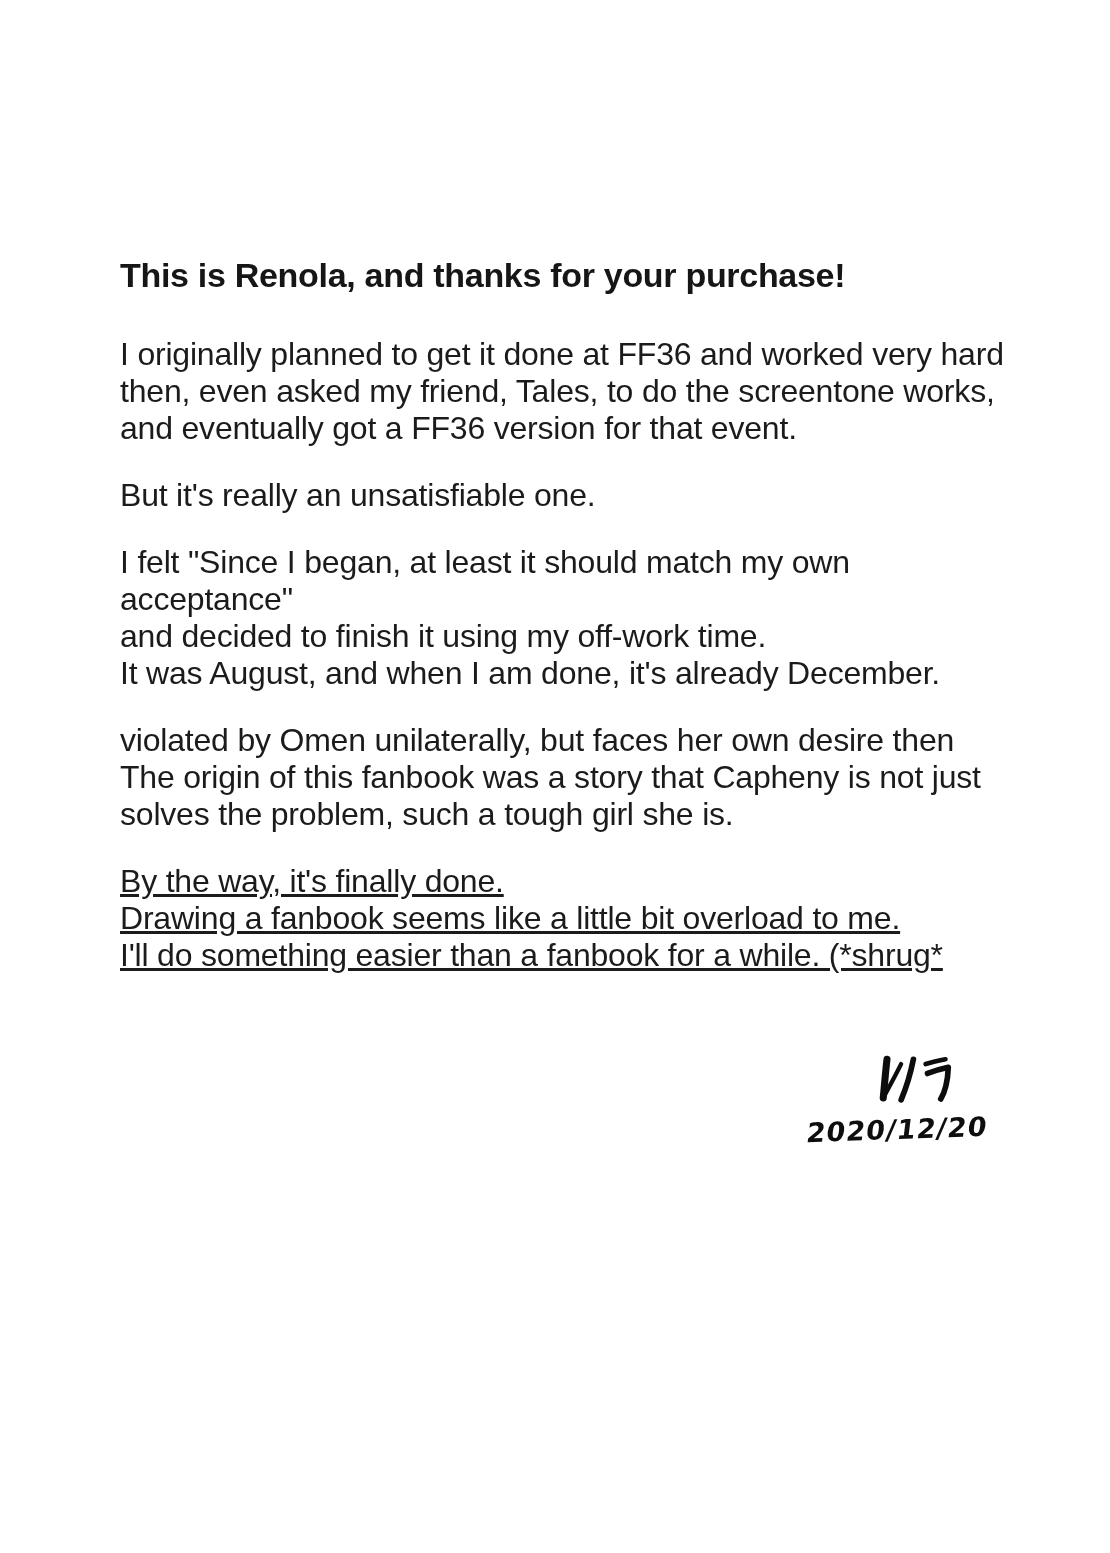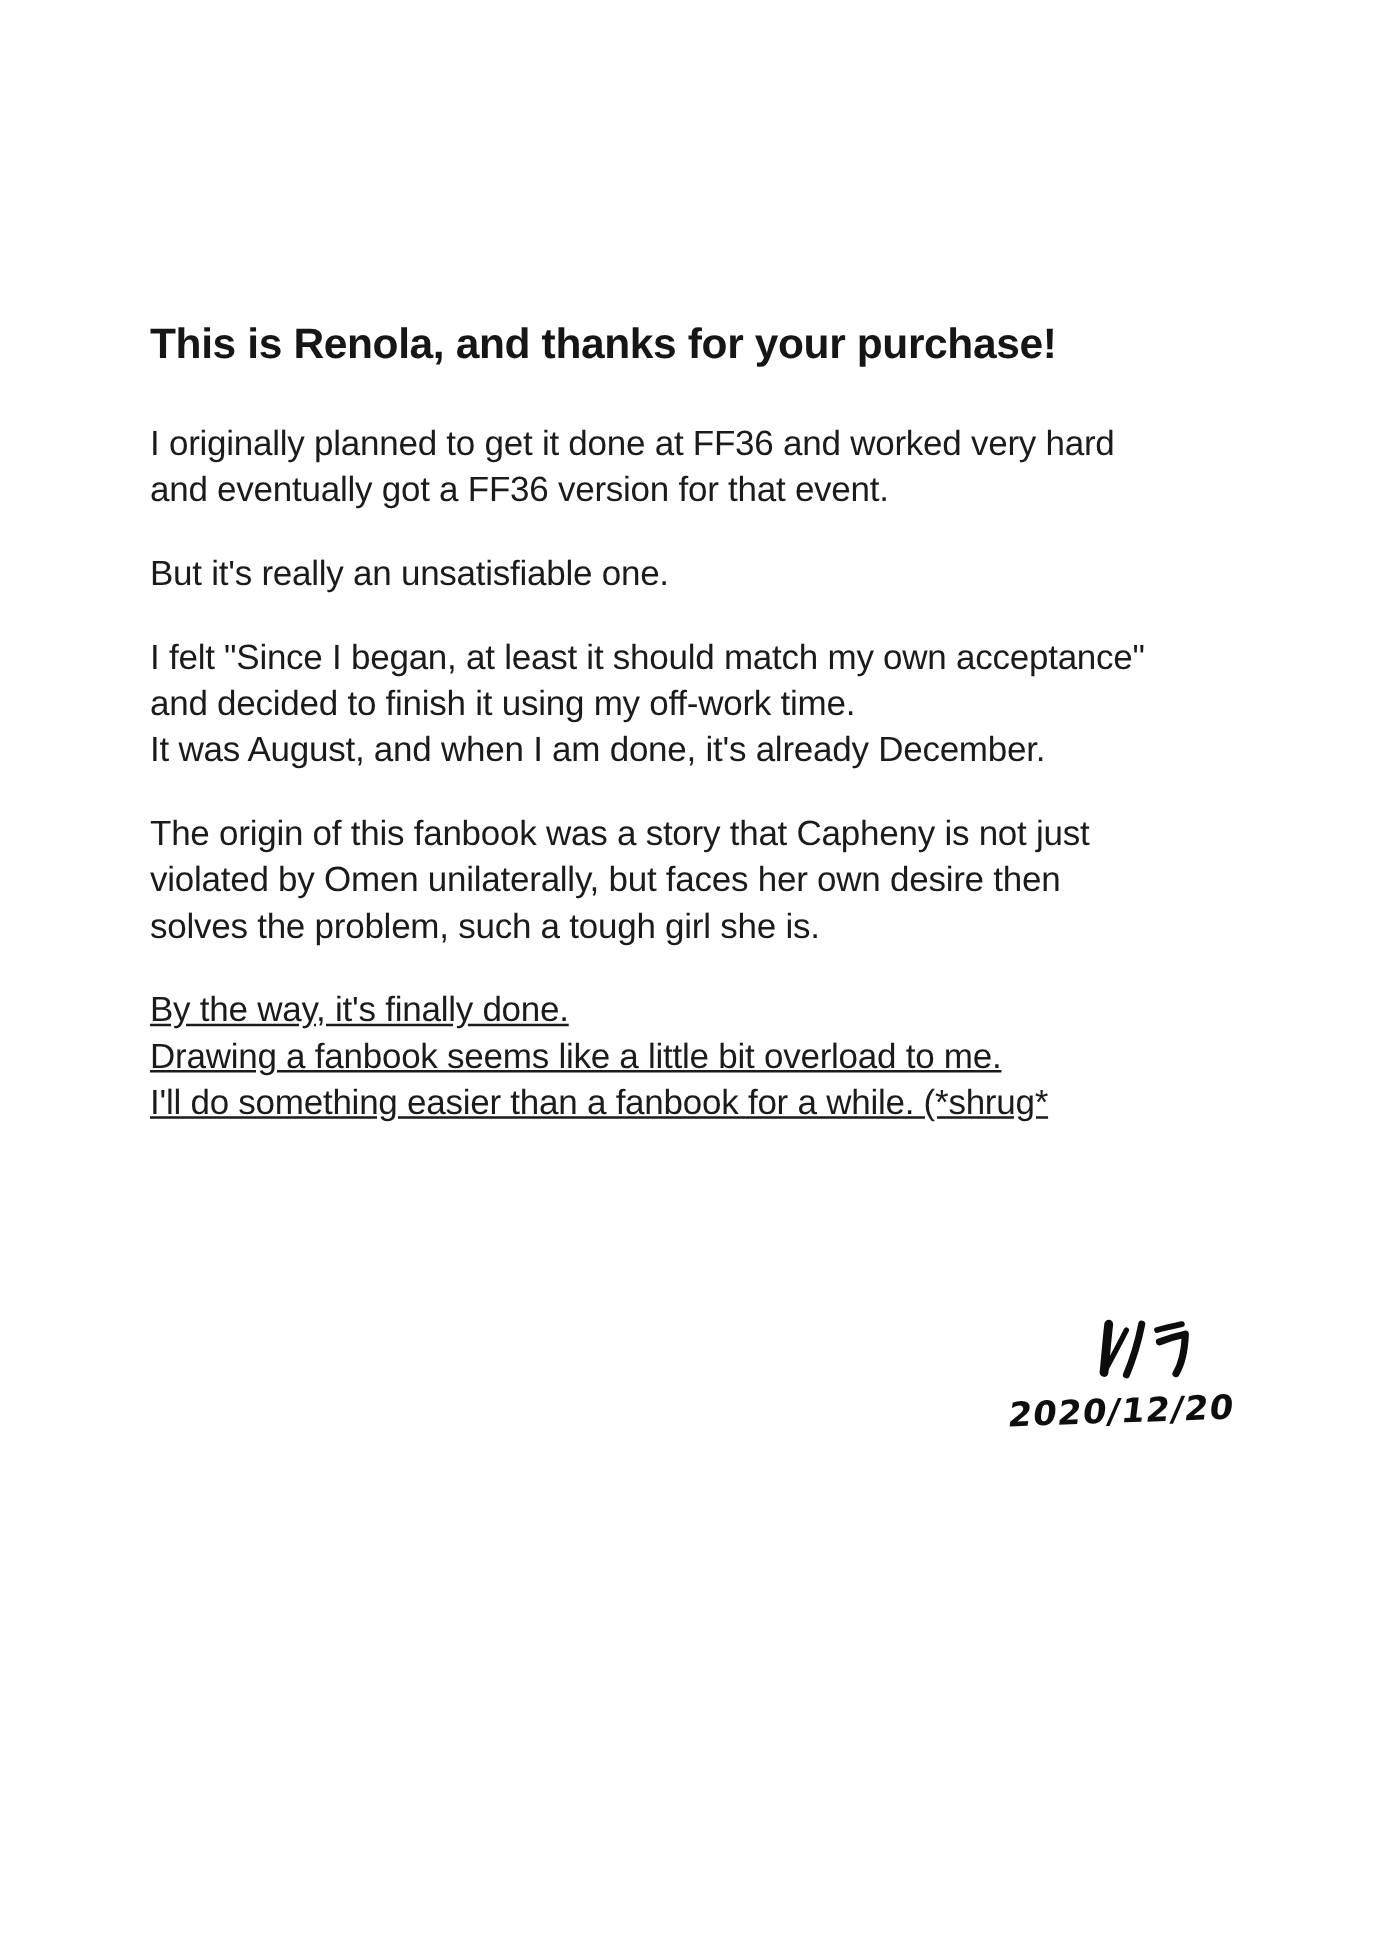--- a/index.html
+++ b/index.html
@@ -30,21 +30,21 @@
     margin: 0 0 42px 0;
     color: #161616;
   }
 
   .para {
     margin: 0 0 30px 0;
   }
   .para:last-child { margin-bottom: 0; text-decoration: underline; }
 
   .line {
-    font-size: 28px;
+    font-size: 32px;
     line-height: 37px;
     letter-spacing: -0.2px;
     white-space: pre-wrap;
     color: #1b1b1b;
   }
 
   .signature {
     position: absolute;
     left: 805px;
     top: 1048px;
@@ -74,36 +74,37 @@
 <body>
 
 <div class="page">
 
   <div class="text-block">
 
     <h1 class="page-title">This is Renola, and thanks for your purchase!</h1>
 
     <div class="para">
       <div class="line">I originally planned to get it done at FF36 and worked very hard</div>
+      <div class="line">then, even asked my friend, Tales, to do the screentone works,</div>
       <div class="line">and eventually got a FF36 version for that event.</div>
     </div>
 
     <div class="para">
       <div class="line">But it's really an unsatisfiable one.</div>
     </div>
 
     <div class="para">
       <div class="line">I felt "Since I began, at least it should match my own acceptance"</div>
       <div class="line">and decided to finish it using my off-work time.</div>
       <div class="line">It was August, and when I am done, it's already December.</div>
     </div>
 
     <div class="para">
+      <div class="line">violated by Omen unilaterally, but faces her own desire then</div>
       <div class="line">The origin of this fanbook was a story that Capheny is not just</div>
-      <div class="line">violated by Omen unilaterally, but faces her own desire then</div>
       <div class="line">solves the problem, such a tough girl she is.</div>
     </div>
 
     <div class="para">
       <div class="line">By the way, it's finally done.</div>
       <div class="line">Drawing a fanbook seems like a little bit overload to me.</div>
       <div class="line">I'll do something easier than a fanbook for a while. (*shrug*</div>
     </div>
 
   </div>

